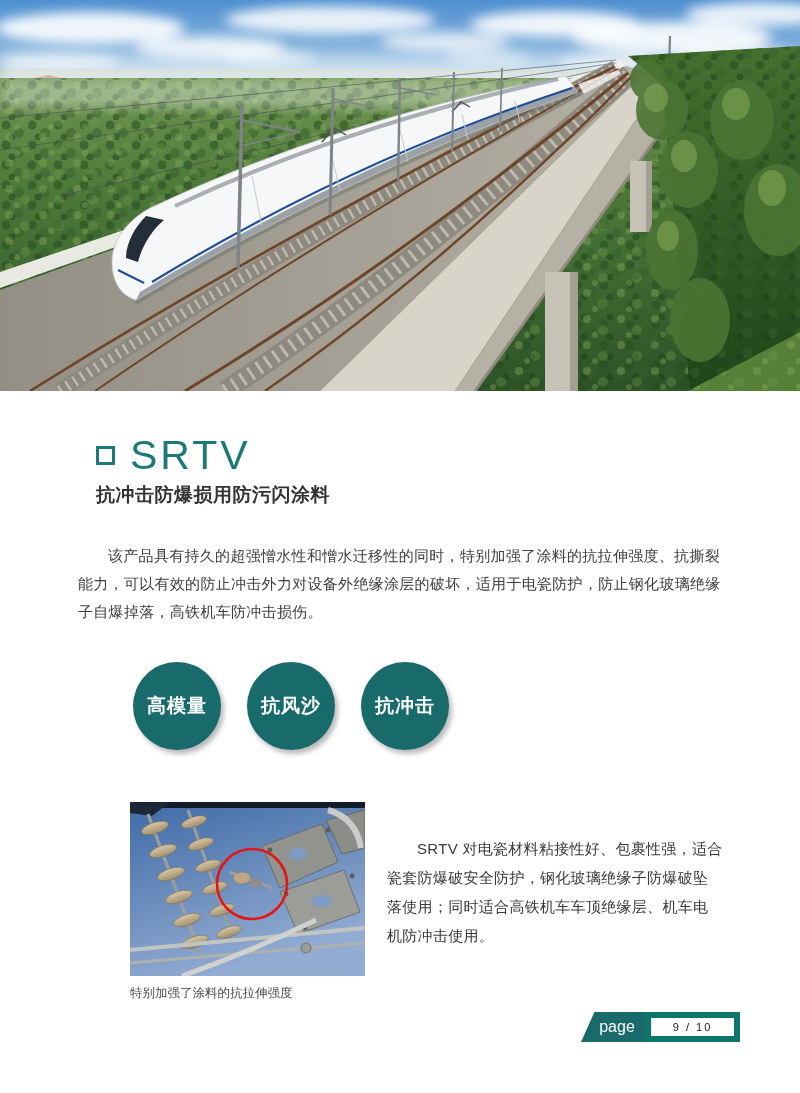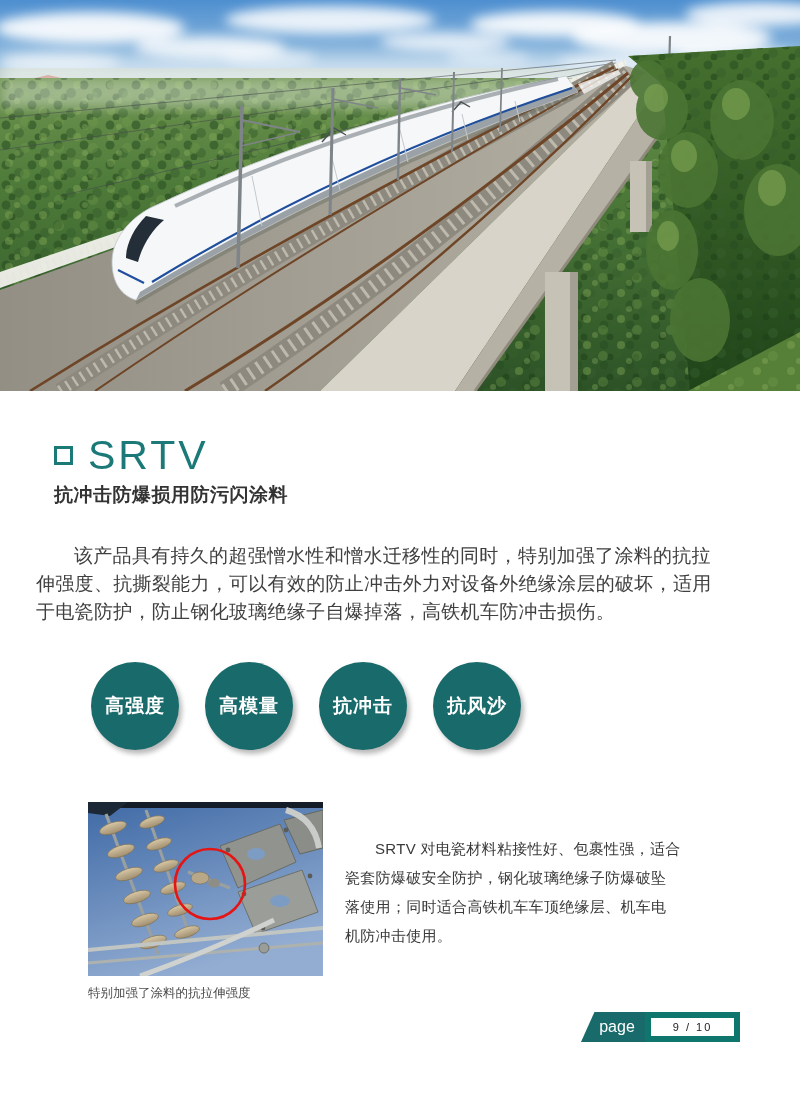--- a/index.html
+++ b/index.html
@@ -9,21 +9,21 @@
     position: relative;
     width: 800px;
     height: 1093px;
     margin: 0 auto;
     background: #ffffff;
     overflow: hidden;
   }
   
   .hero { width: 800px; height: 391px; display: block; }
   
-  .content { padding: 0 70px 0 36px; }
+  .content { padding: 0 70px 0 78px; }
   .title-block { margin: 44px 0 0 18px; }
   .title-row { display: flex; align-items: center; }
   .square-bullet {
     width: 19px; height: 19px;
     border: 3px solid #1b7a78;
     margin-right: 15px;
     flex: 0 0 auto;
   }
   .big-title {
     color: #1b7a78;
@@ -34,21 +34,21 @@
   }
   .subtitle {
     margin-top: 6px;
     font-size: 19px;
     font-weight: bold;
     color: #333333;
     letter-spacing: 0.5px;
   }
   .intro {
     margin-top: 34px;
-    font-size: 19px;
+    font-size: 15px;
     line-height: 28px;
     color: #404040;
     text-indent: 2em;
     letter-spacing: 0.3px;
   }
   
   .badges {
     margin: 36px 0 0 55px;
     display: flex;
     gap: 26px;
@@ -284,24 +284,23 @@
       <div class="title-row">
         <div class="square-bullet"></div>
         <div class="big-title">SRTV</div>
       </div>
       <div class="subtitle">抗冲击防爆损用防污闪涂料</div>
     </div>
 
     <p class="intro">该产品具有持久的超强憎水性和憎水迁移性的同时，特别加强了涂料的抗拉伸强度、抗撕裂能力，可以有效的防止冲击外力对设备外绝缘涂层的破坏，适用于电瓷防护，防止钢化玻璃绝缘子自爆掉落，高铁机车防冲击损伤。</p>
 
     <div class="badges">
-      <div class="badge">高强度</div>
       <div class="badge">高模量</div>
+      <div class="badge">抗风沙</div>
       <div class="badge">抗冲击</div>
-      <div class="badge">抗风沙</div>
     </div>
 
     <div class="media-row">
       <div class="photo-col">
 
         <svg class="insulator-photo" viewBox="0 0 235 174" aria-hidden="true">
           <defs>
             <linearGradient id="iSky" x1="0" y1="0" x2="0.4" y2="1">
               <stop offset="0" stop-color="#3f6aa6"></stop>
               <stop offset="1" stop-color="#93add2"></stop>

